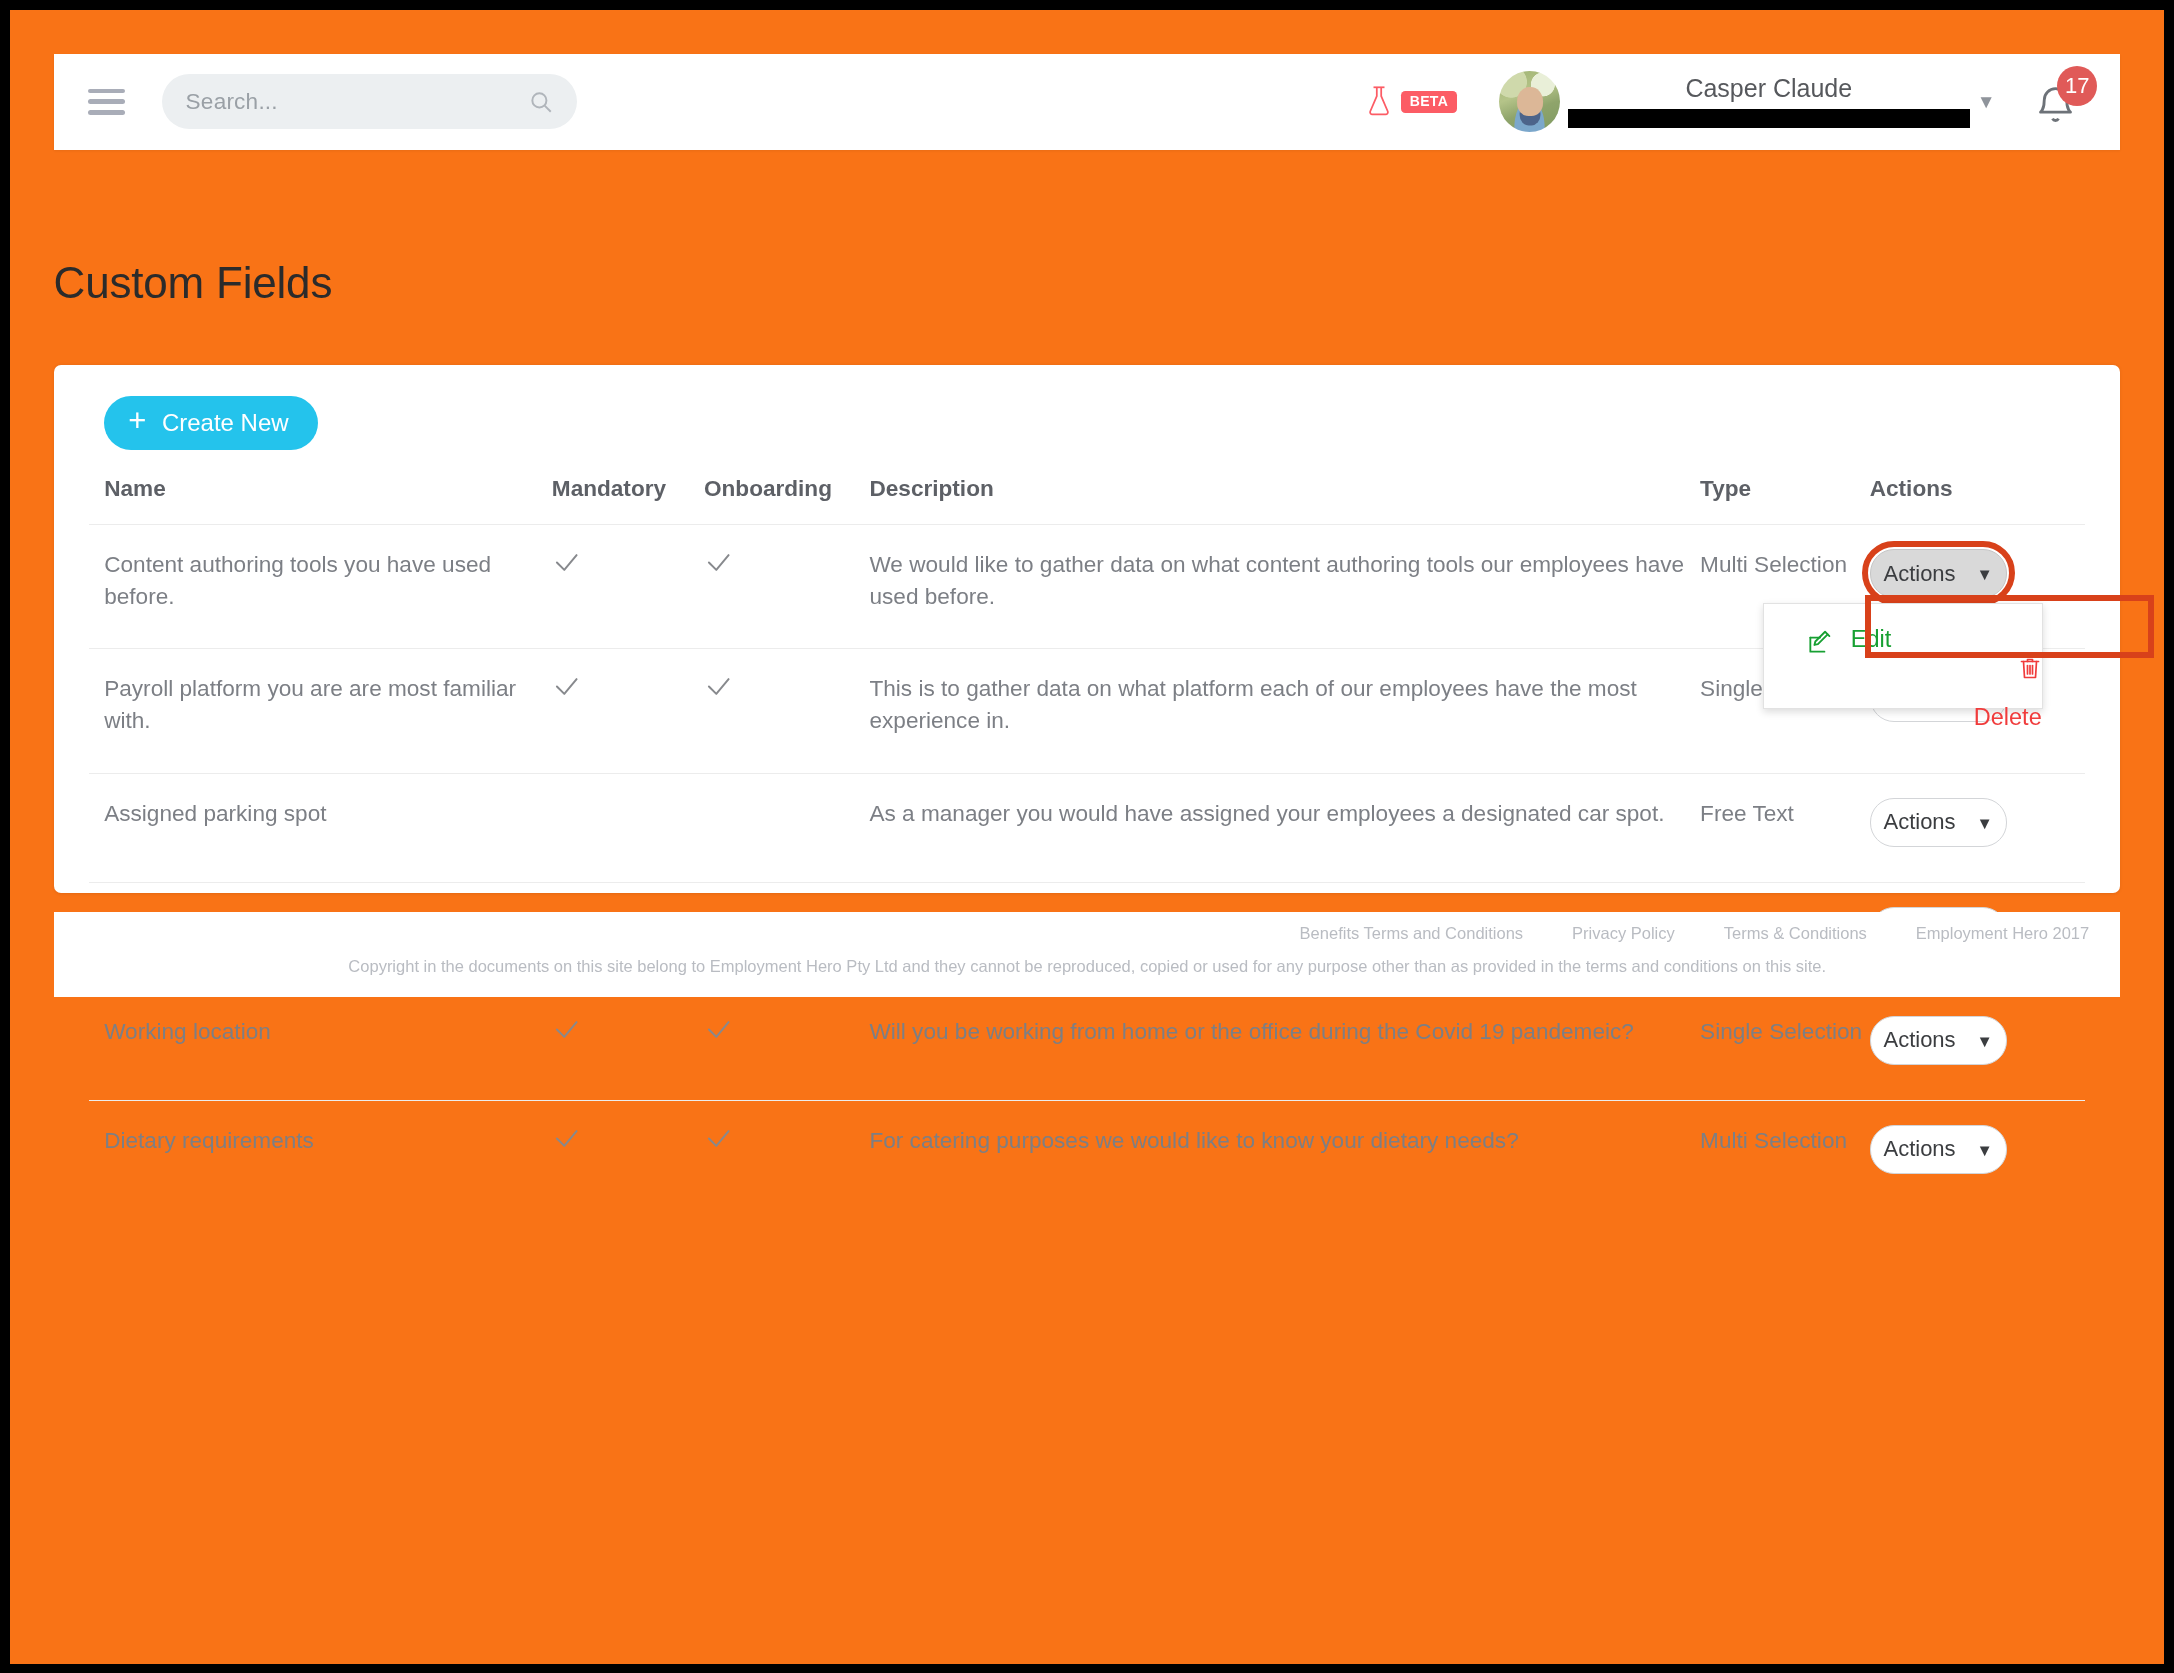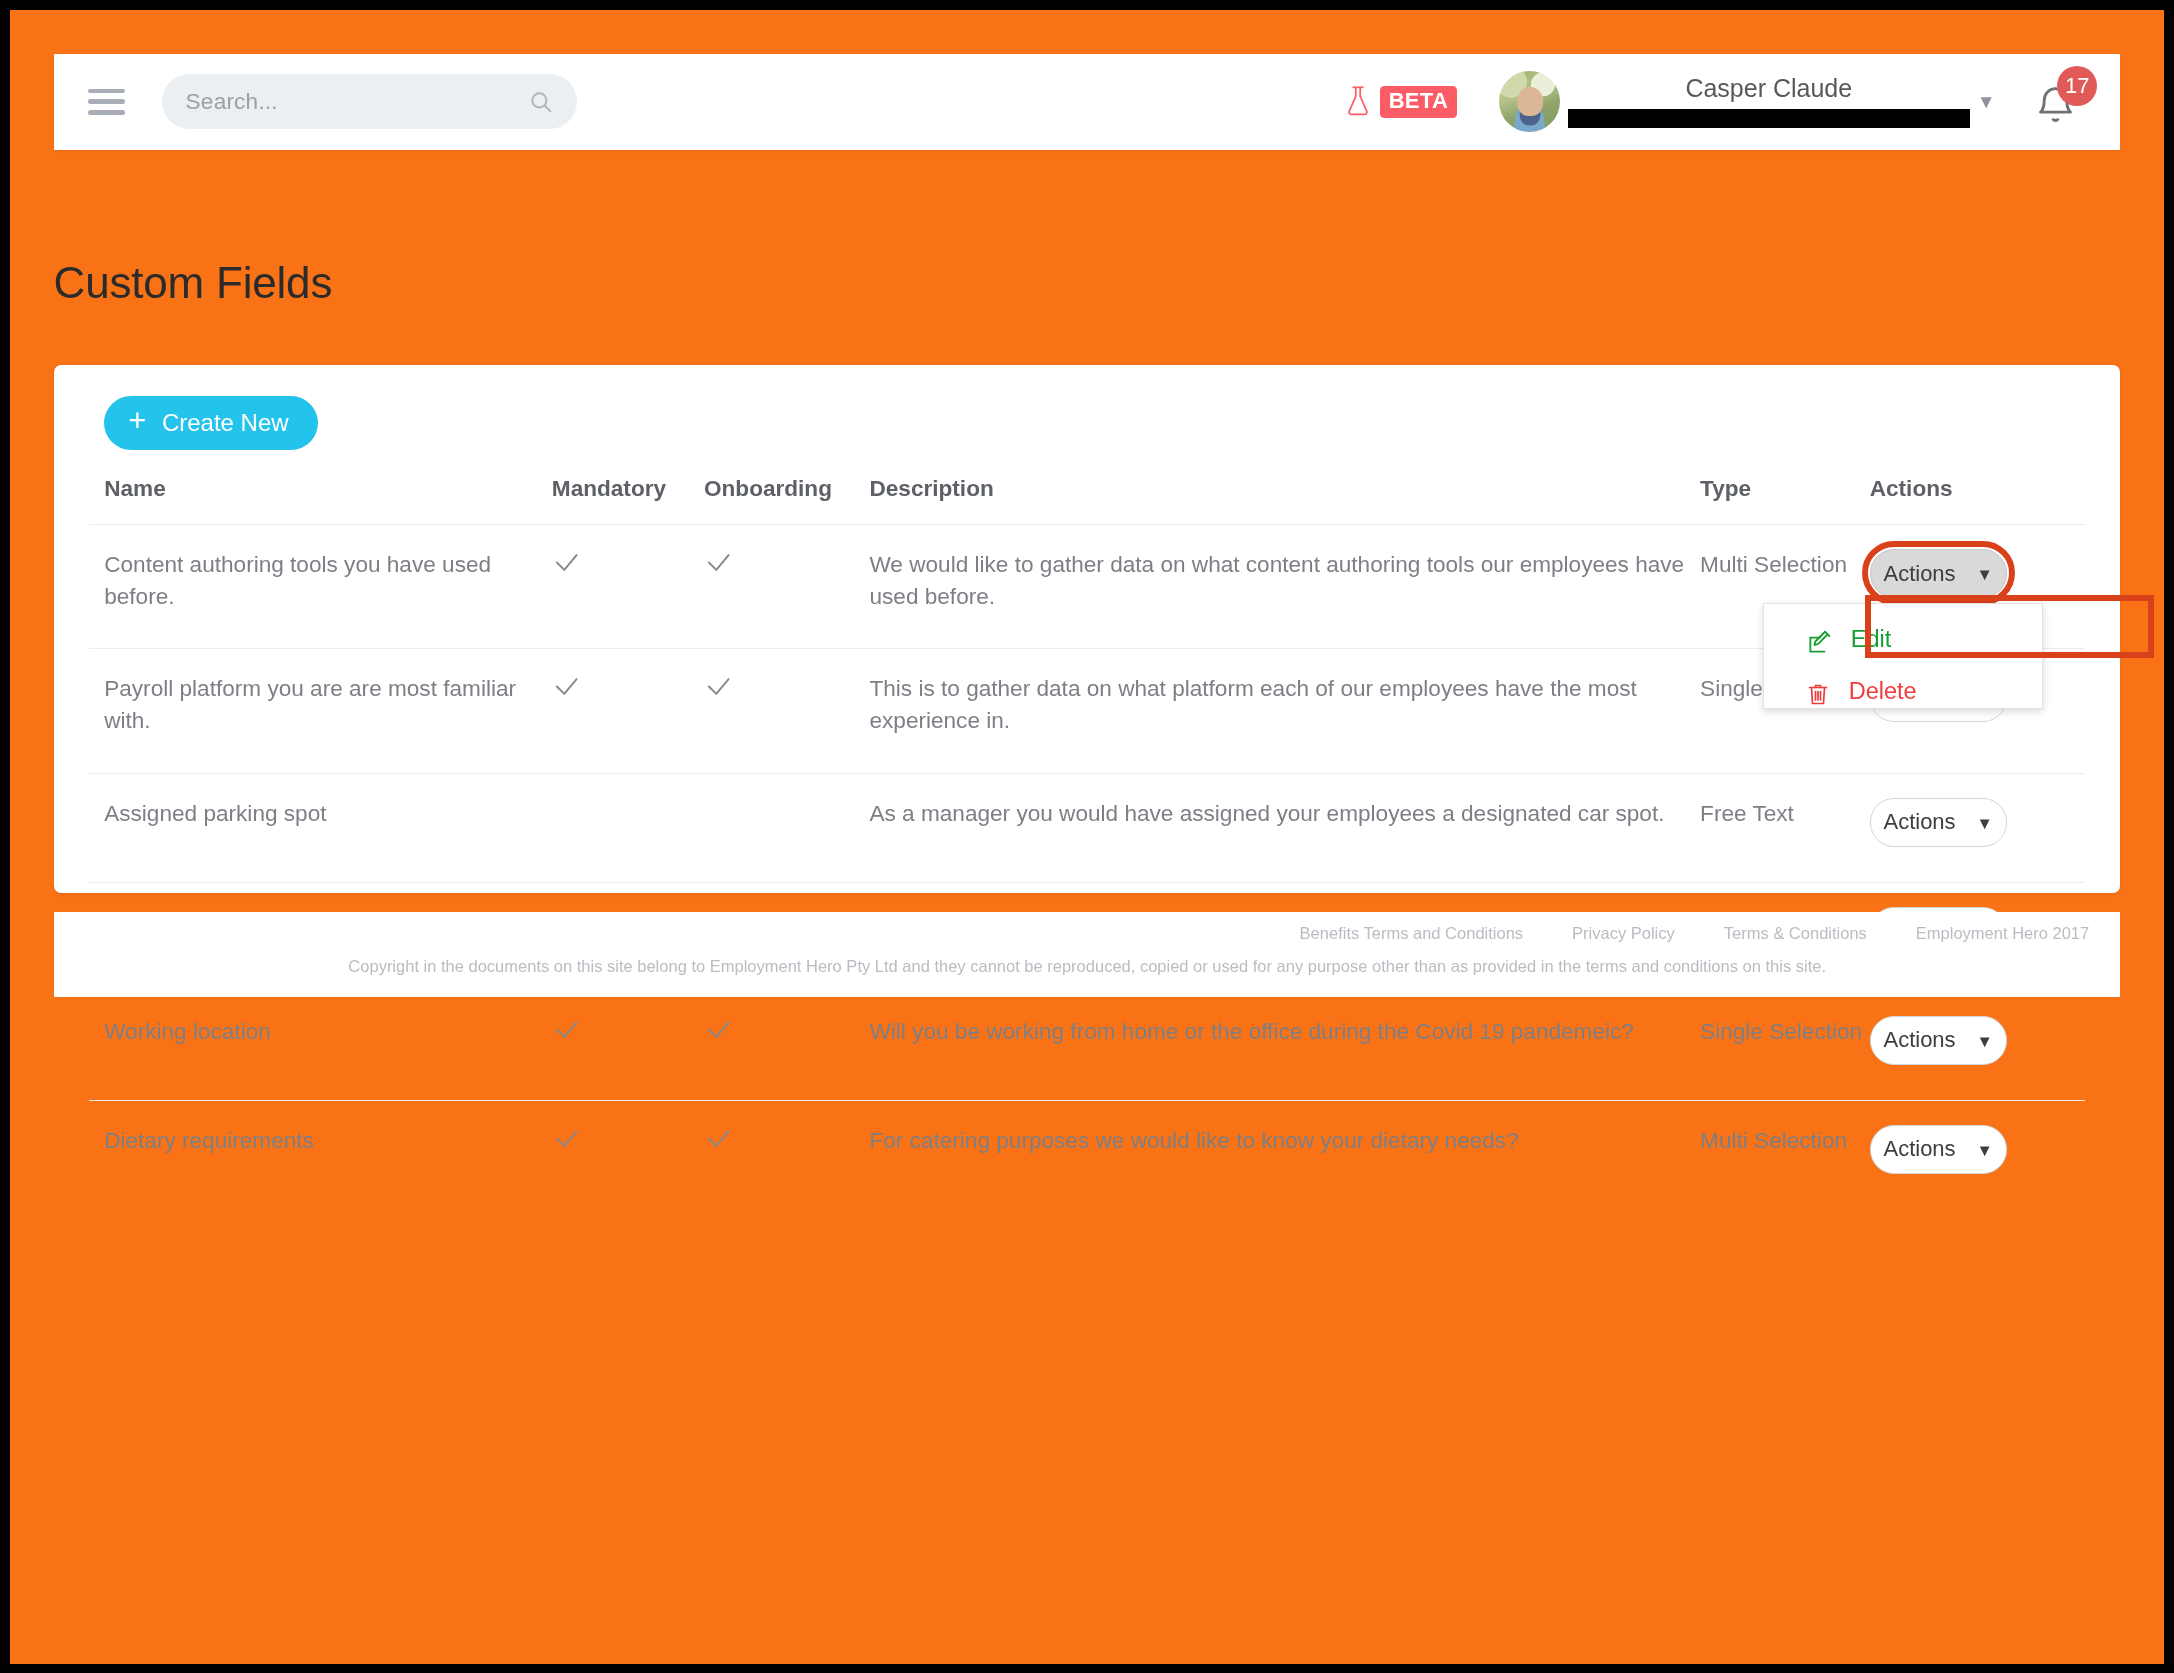--- a/index.html
+++ b/index.html
@@ -97,21 +97,21 @@
   .beta-chip {
     display: flex;
     align-items: center;
     gap: 7.8px;
     margin-right: 42px;
     cursor: pointer;
   }
   .beta-label {
     background: #fc5c65;
     color: #fff;
-    font-size: 22px;
+    font-size: 14px;
     font-weight: bold;
     padding: 2.6px 8.7px 3.5px 8.7px;
     border-radius: 4.3px;
     letter-spacing: 0.3px;
   }
   .user-block {
     display: flex;
     align-items: center;
     cursor: pointer;
     position: relative;
@@ -344,21 +344,21 @@
     align-items: flex-end;
     gap: 19px;
     height: 52px;
     padding: 0 0 0 42px;
     font-size: 23.5px;
     cursor: pointer;
     background: #fff;
     box-sizing: border-box;
   }
   .dd-item.edit   { color: #17a032; }
-  .dd-item.delete { color: #f03c3c; }
+  .dd-item.delete { color: #f03c3c; flex-direction: column; }
   .dd-item .dd-icon { display: flex; align-items: center; }
 
   .hl-rect {
     position: absolute;
     left: -5.2px;
     top: 46px;
     width: 289px;
     height: 63px;
     border: 6px solid #d8411a;
     box-sizing: border-box;

